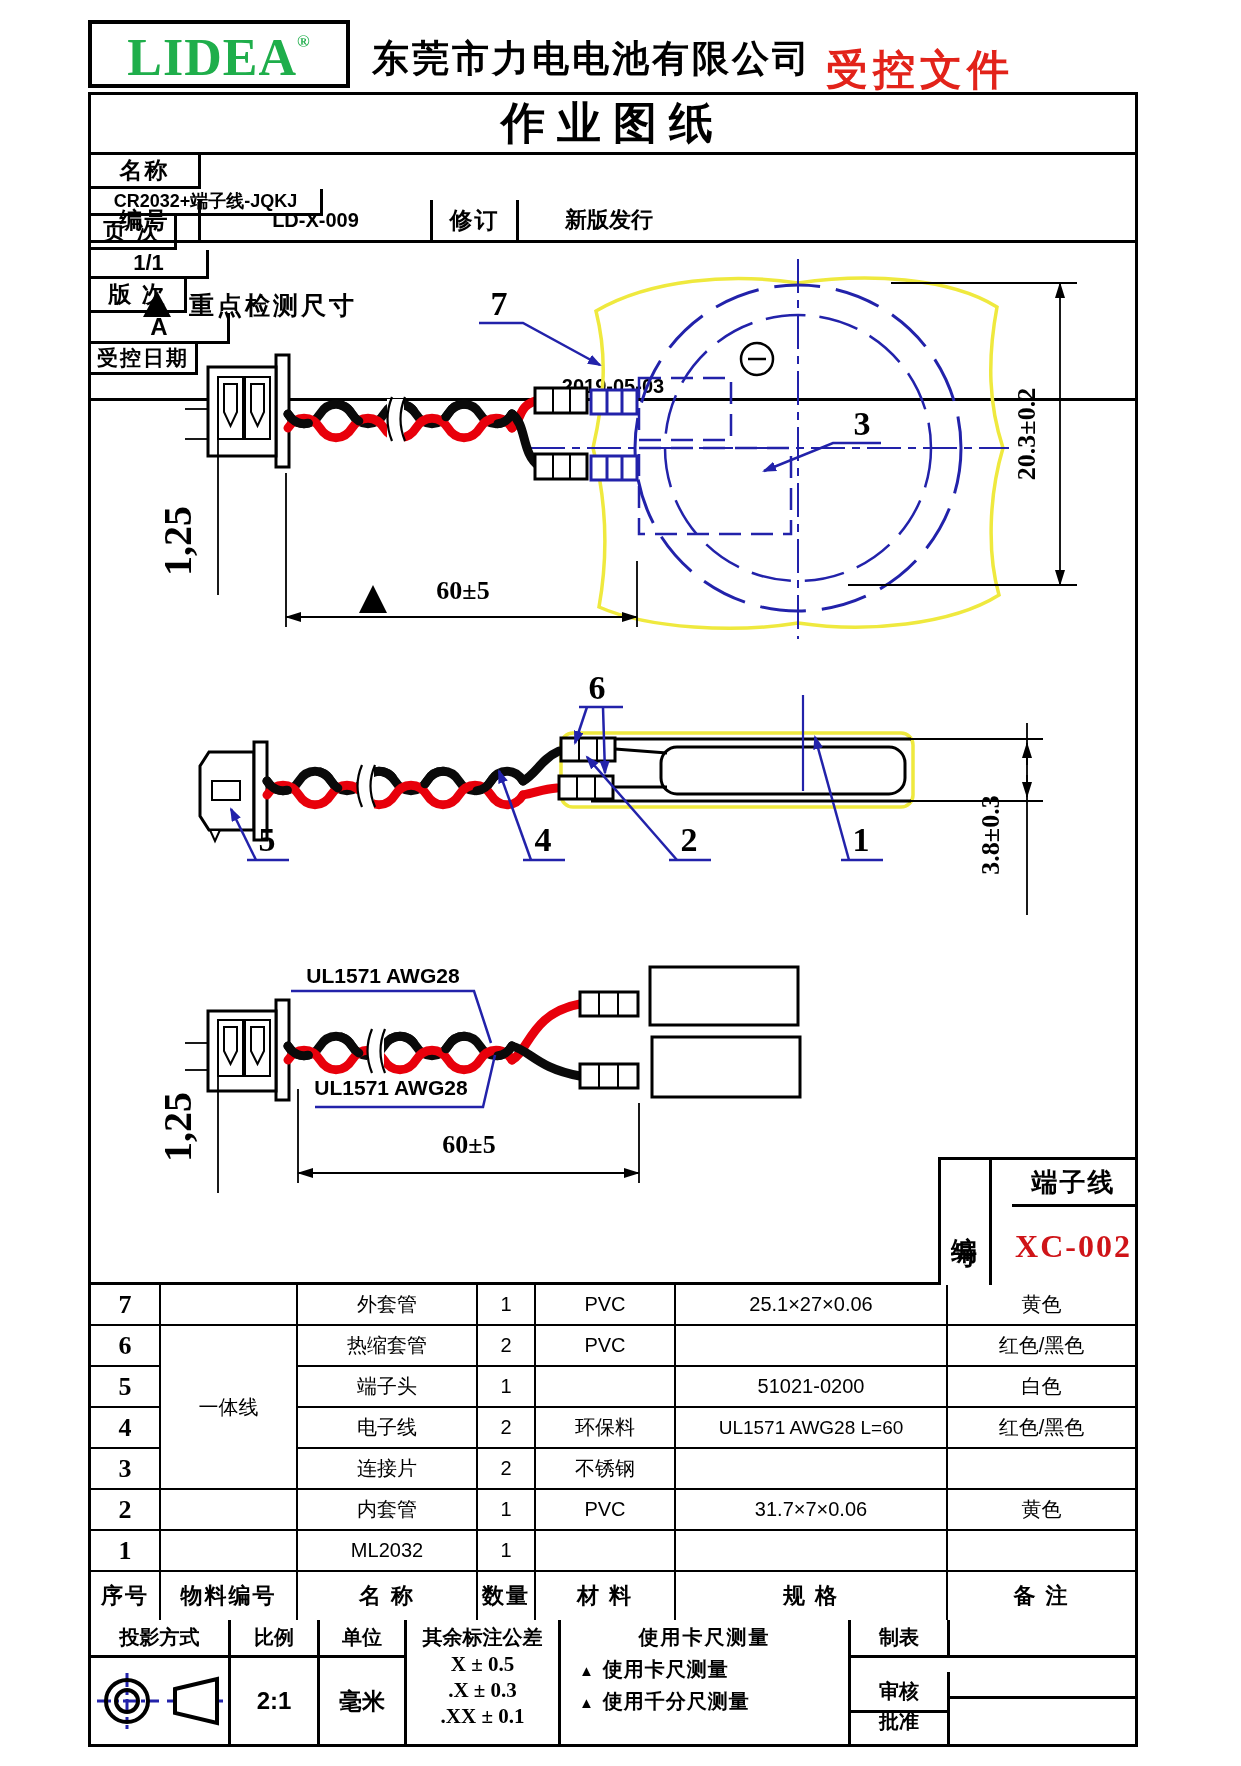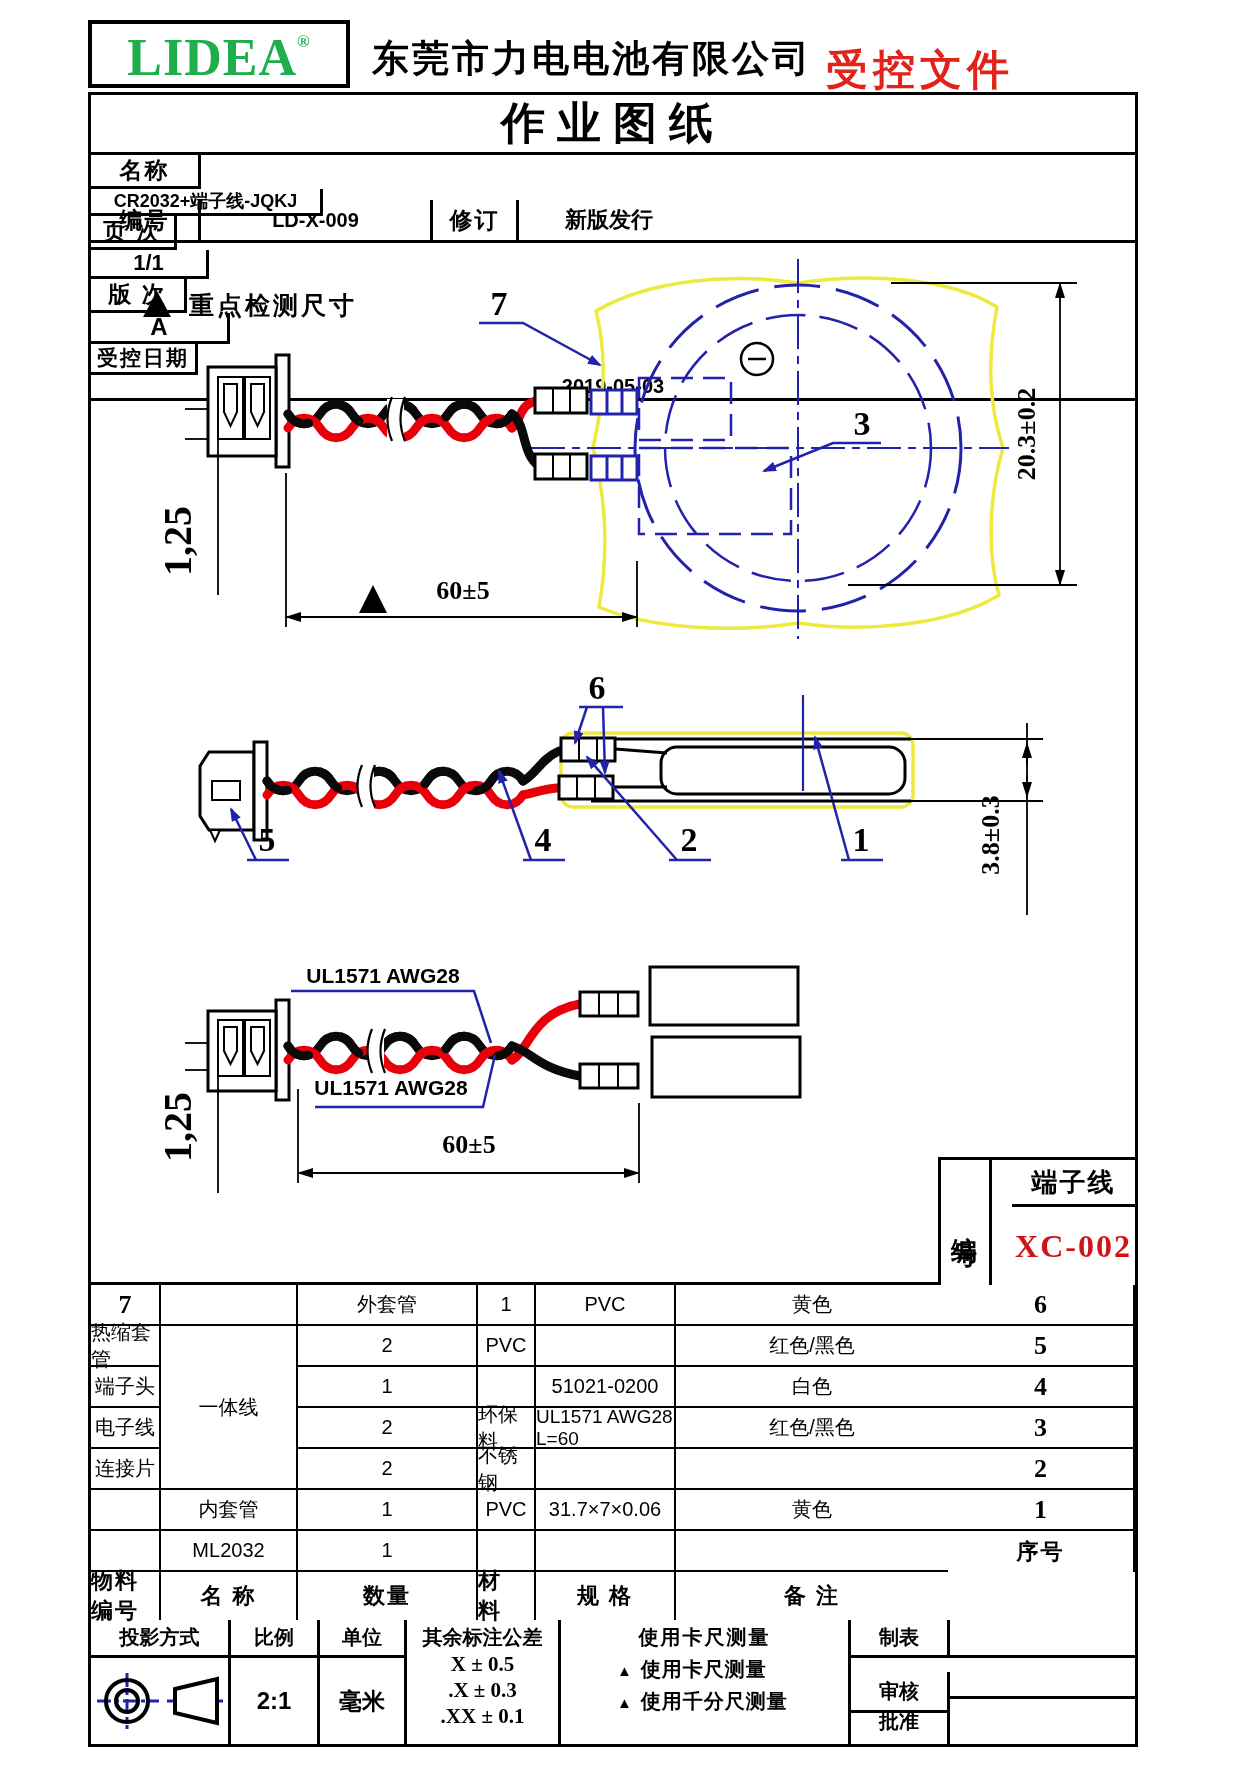--- a/index.html
+++ b/index.html
@@ -60,21 +60,21 @@
   .bmerge{grid-row:2/6;grid-column:2;}
   
   .footer{left:0;top:1525px;width:1044px;height:124px;}
   .fcell{position:absolute;box-sizing:border-box;display:flex;align-items:center;
          justify-content:center;font-size:20px;font-weight:bold;}
   .br{border-right:3px solid #000;} .bb{border-bottom:3px solid #000;}
   .tol{flex-direction:column;justify-content:flex-start;padding-top:4px;}
   .tol-line{font-family:"Liberation Serif",serif;font-size:21px;font-weight:bold;line-height:26px;}
   .dimid{flex-direction:column;justify-content:flex-start;padding-top:4px;align-items:flex-start;}
   .dimid-head{align-self:center;font-size:20px;font-weight:bold;letter-spacing:2px;}
-  .dimid-line{font-size:20px;font-weight:600;margin:5px 0 0 56px;letter-spacing:1px;}
+  .dimid-line{font-size:20px;font-weight:600;margin:5px 0 0 18px;letter-spacing:1px;}
   .tri{font-size:15px;margin-right:8px;}
 </style>
 </head>
 <body>
 
 <div class="page">
 
   <div class="abs logo-box">
     <span class="logo-text"><span>LIDEA</span><span class="logo-reg">®</span></span>
   </div>
@@ -331,20 +331,21 @@
       </div>
     </div>
 
     <div class="abs bom">
 
       <div class="bcell bno">7</div>
       <div class="bcell"></div>
       <div class="bcell">外套管</div>
       <div class="bcell">1</div>
       <div class="bcell">PVC</div>
+      <div class="bcell">25.1×27×0.06</div>
       <div class="bcell cl">黄色</div>
 
       <div class="bcell bno">6</div>
       <div class="bcell bmerge">一体线</div>
       <div class="bcell">热缩套管</div>
       <div class="bcell">2</div>
       <div class="bcell">PVC</div>
       <div class="bcell"></div>
       <div class="bcell cl">红色/黑色</div>
 

